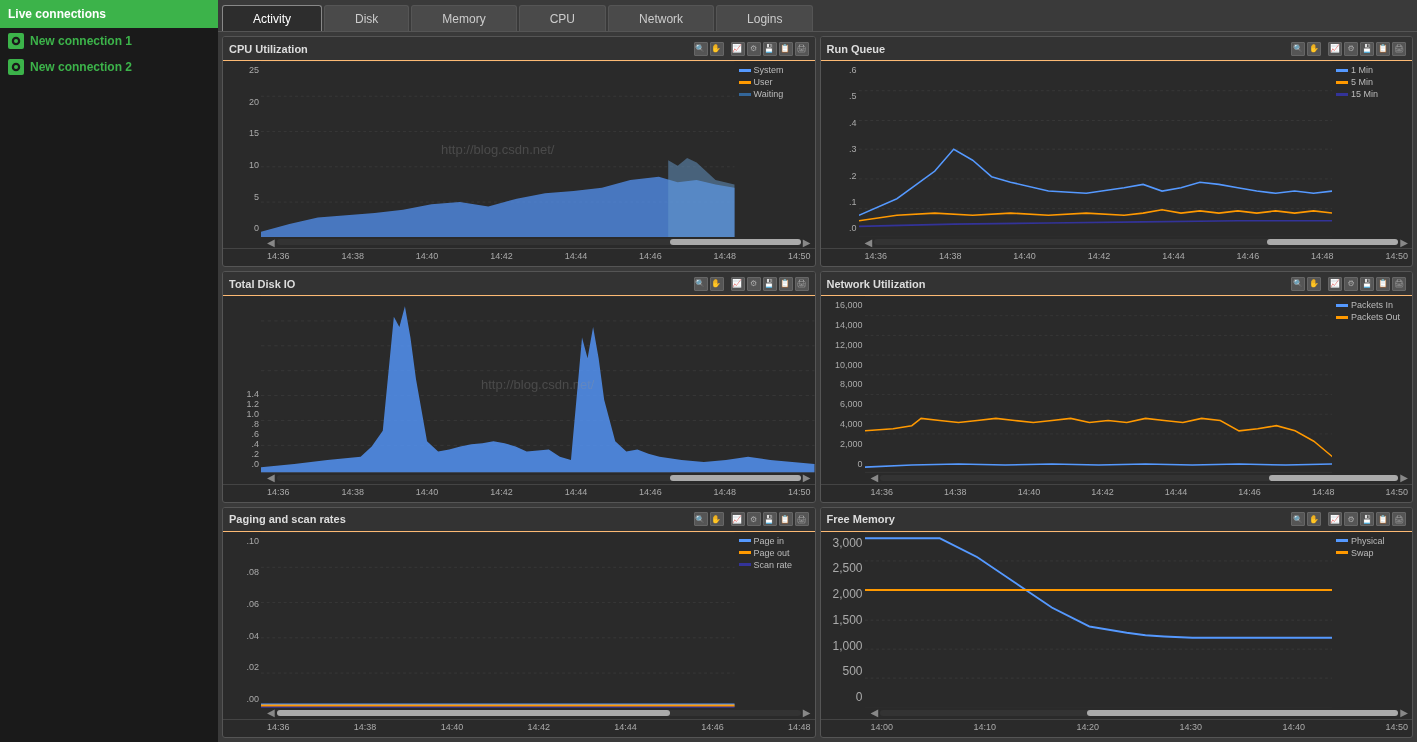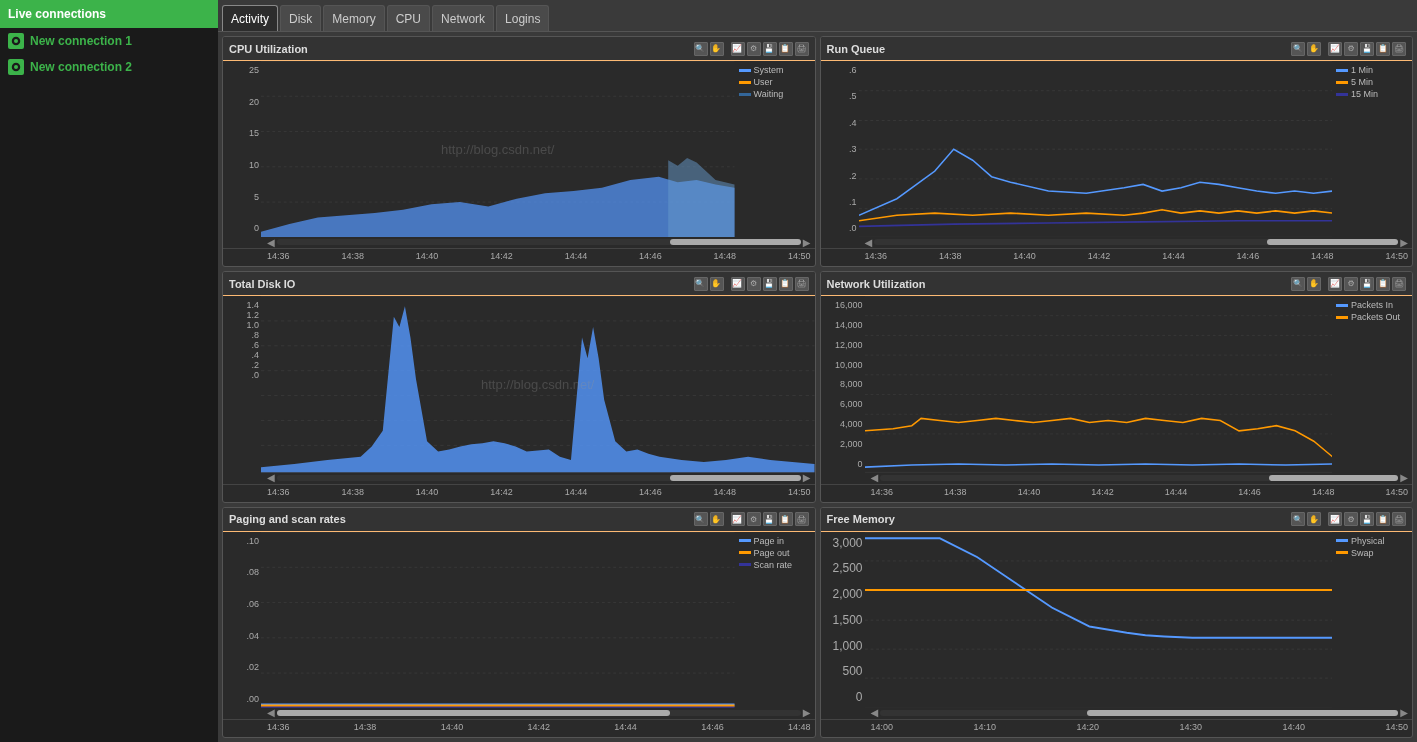--- a/index.html
+++ b/index.html
@@ -54,21 +54,21 @@
     
     #tab-bar {
       display: flex;
       align-items: flex-end;
       background: #3a3a3a;
       border-bottom: 1px solid #555;
       padding: 0 4px;
       height: 32px;
     }
     .tab {
-      padding: 4px 8px;
+      padding: 4px 30px;
       cursor: pointer;
       border: 1px solid #555;
       border-bottom: none;
       background: #4a4a4a;
       color: #ccc;
       font-size: 12px;
       margin-right: 2px;
       border-radius: 3px 3px 0 0;
       height: 26px;
       display: flex;
@@ -391,21 +391,21 @@
           <span class="tool-icon">✋</span>
           <span class="tool-sep"></span>
           <span class="tool-icon">📈</span>
           <span class="tool-icon">⚙</span>
           <span class="tool-icon">💾</span>
           <span class="tool-icon">📋</span>
           <span class="tool-icon">🖨</span>
         </div>
       </div>
       <div class="chart-body">
-        <div style="width:38px;flex-shrink:0;display:flex;flex-direction:column;justify-content:flex-start;padding:4px 2px;font-size:9px;color:#aaa;text-align:right;">
+        <div style="width:38px;flex-shrink:0;display:flex;flex-direction:column;justify-content:flex-end;padding:4px 2px;font-size:9px;color:#aaa;text-align:right;">
           <span>1.4</span>
           <span>1.2</span>
           <span>1.0</span>
           <span>.8</span>
           <span>.6</span>
           <span>.4</span>
           <span>.2</span>
           <span>.0</span>
         </div>
         <div class="chart-area">

